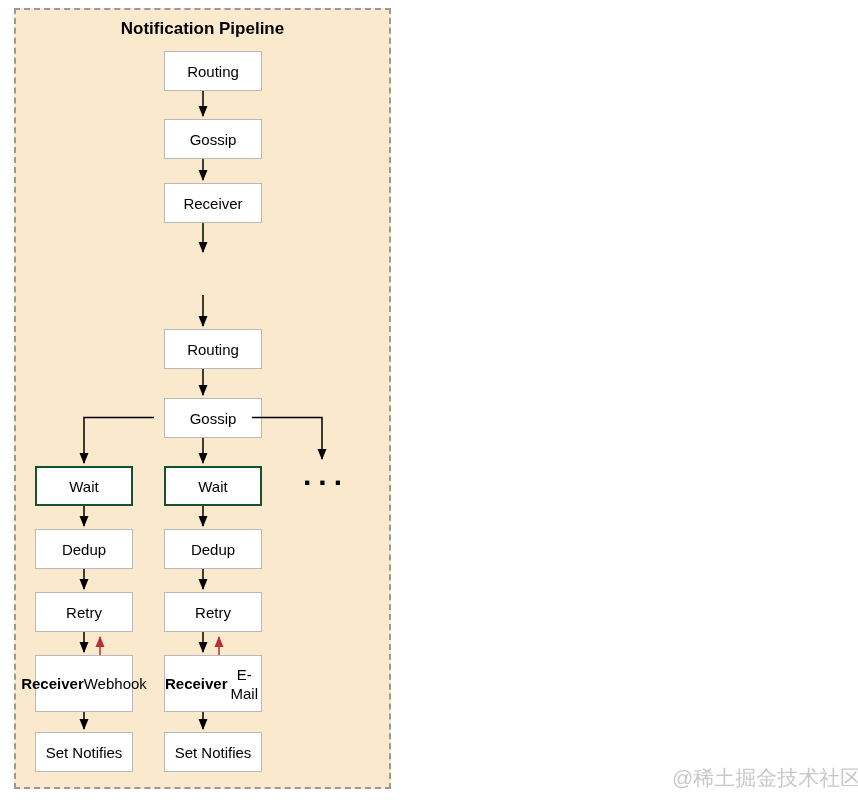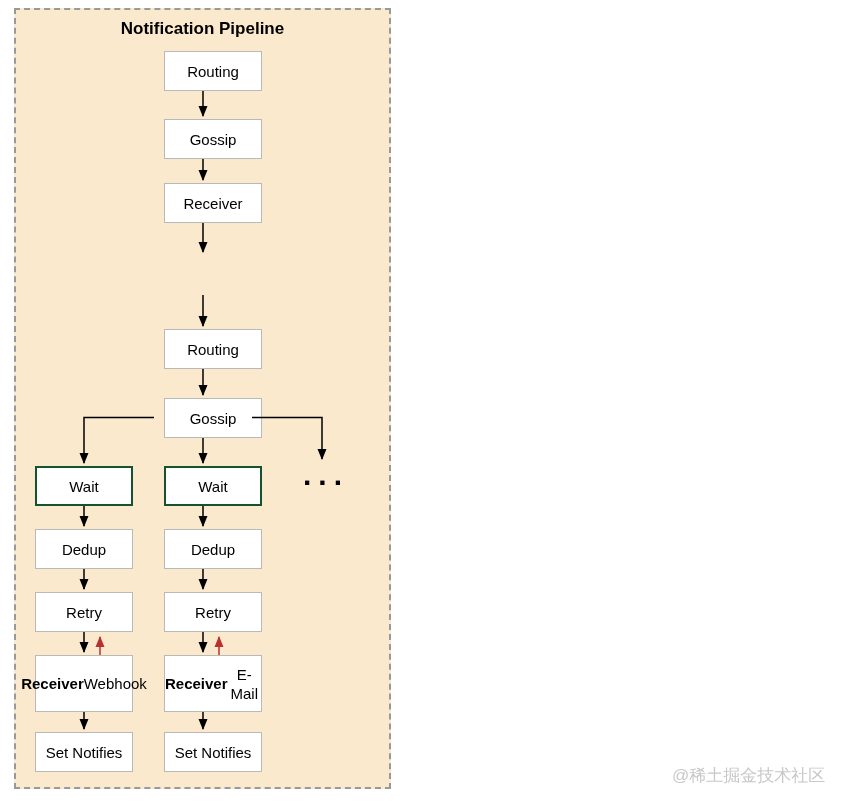--- a/index.html
+++ b/index.html
@@ -25,21 +25,21 @@
   .node.tall { height:57px; flex-direction:row; line-height:19px; }
   .receiver-type { font-weight:bold; }
   .arrows { position:absolute; left:0; top:0; pointer-events:none; }
   .ellipsis {
     position:absolute; left:296px; top:458px; width:52px; text-align:center;
     font-size:30px; font-weight:bold; letter-spacing:7px; color:#000000;
     text-indent:7px;
   }
   .watermark {
     position:absolute; left:672px; top:764px; width:180px;
-    font-size:17px; color:#C8C8C8; text-align:left; white-space:nowrap;
+    font-size:21px; color:#C8C8C8; text-align:right; white-space:nowrap;
   }
   
   .colL { left:35px; }  .colM { left:164px;text-align:center; }
 </style>
 </head>
 <body>
 
 <div class="canvas">
 
   <div class="frame"></div>

